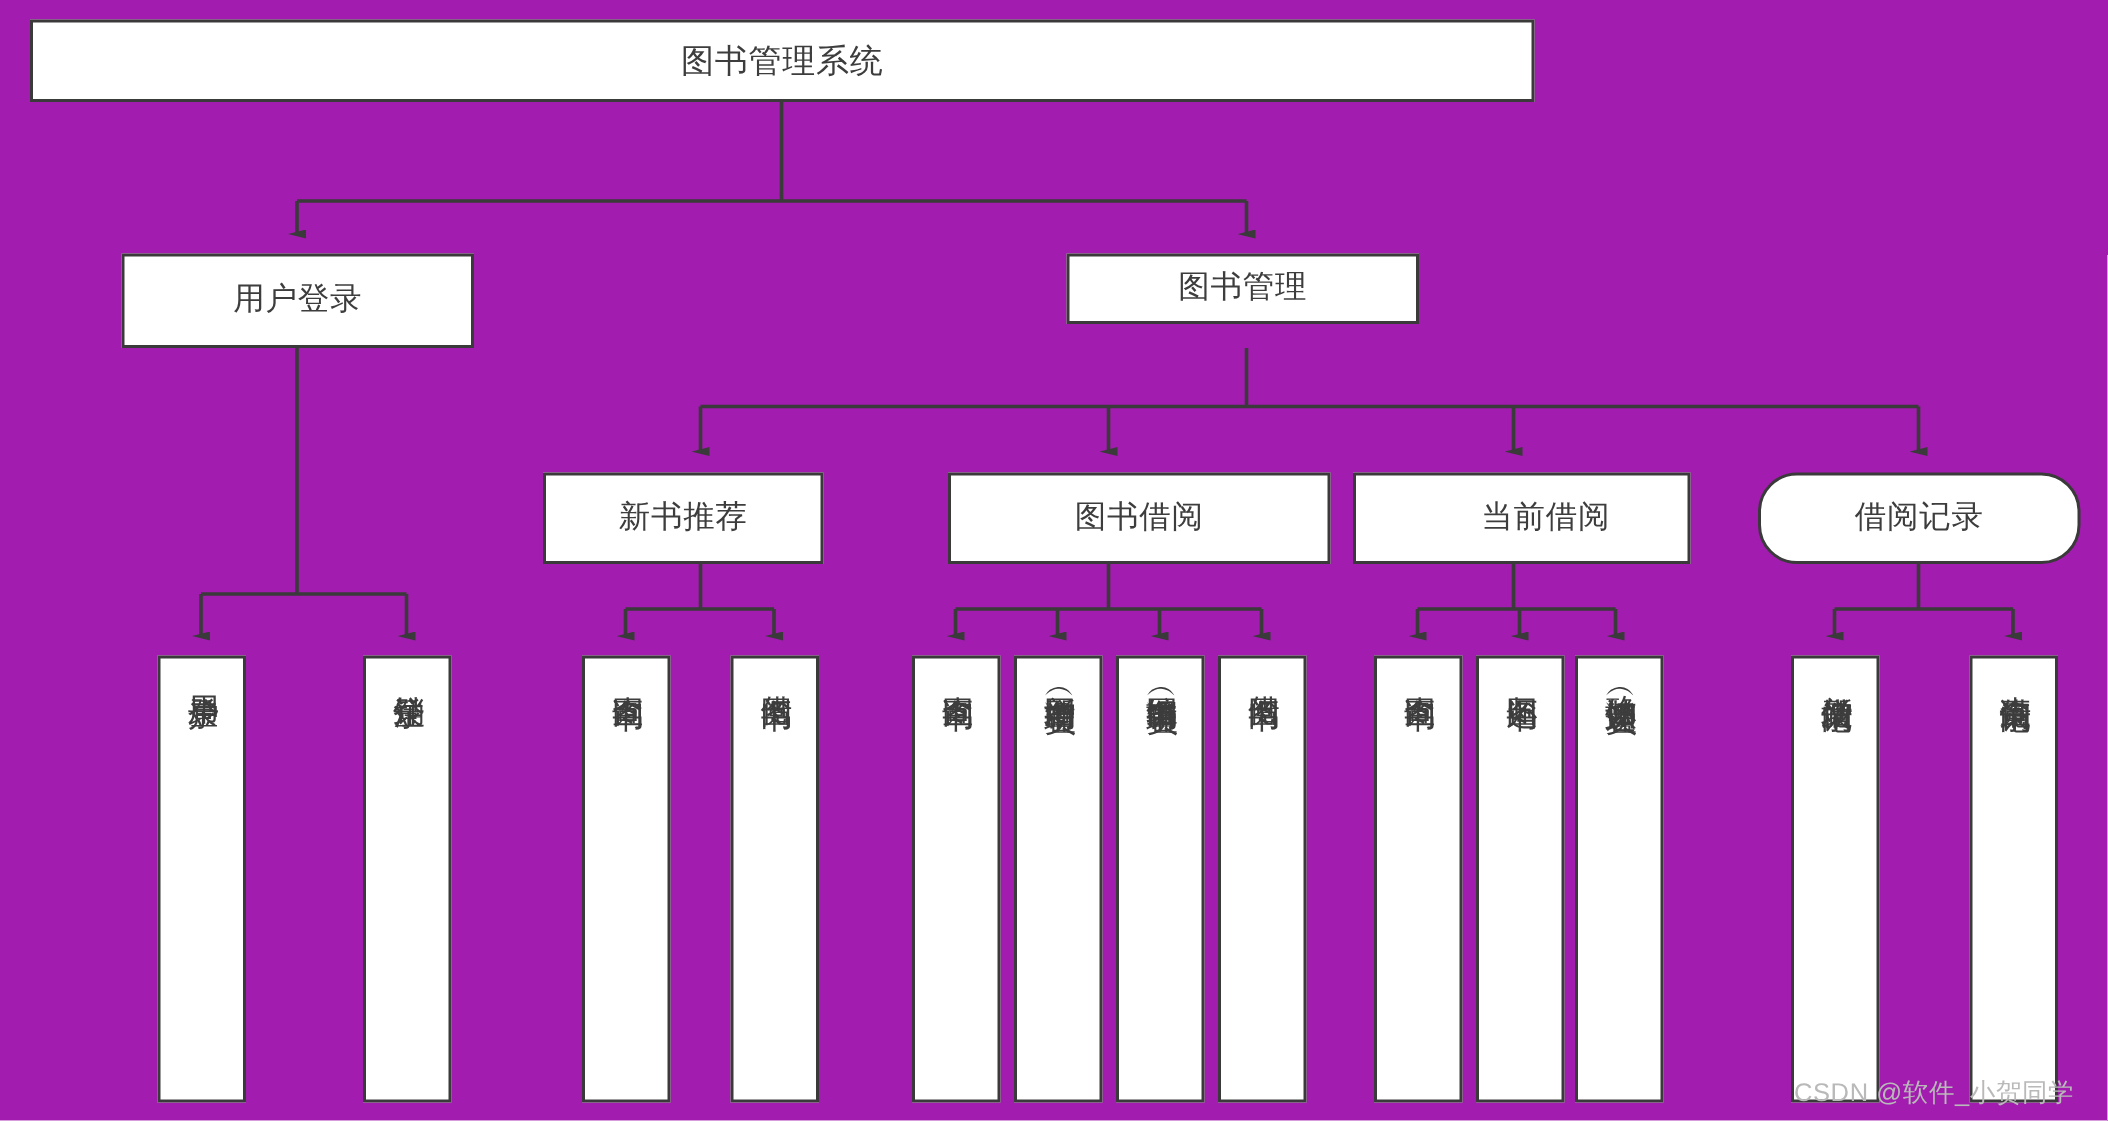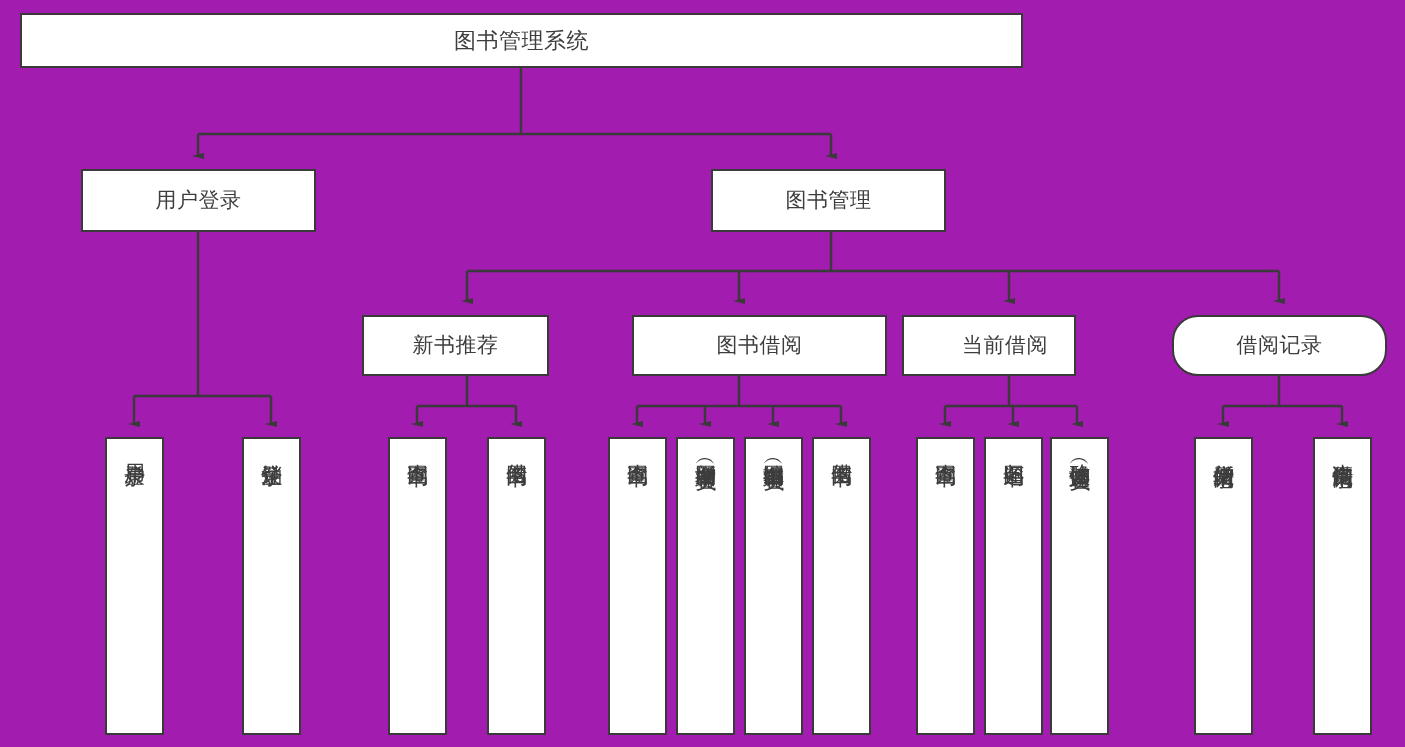--- a/index.html
+++ b/index.html
@@ -122,31 +122,31 @@
     </g>
   </svg>
 
   <div class="node root" style="left:20px; top:13px; width:1003px; height:55px;">
     <span class="label">图书管理系统</span>
   </div>
 
   <div class="node" style="left:81px; top:169px; width:235px; height:63px;">
     <span class="label">用户登录</span>
   </div>
-  <div class="node" style="left:711px; top:169px; width:235px; height:63px;">
+  <div class="node" style="left:711px; top:169px; width:235px; height:47px;">
     <span class="label">图书管理</span>
   </div>
 
   <div class="node" style="left:362px; top:315px; width:187px; height:61px;">
     <span class="label">新书推荐</span>
   </div>
   <div class="node" style="left:632px; top:315px; width:255px; height:61px;align-items:center;">
     <span class="label">图书借阅</span>
   </div>
-  <div class="node" style="left:902px; top:315px; width:174px; height:61px;padding-left:32px;">
+  <div class="node" style="left:902px; top:315px; width:225px; height:61px;padding-left:32px;">
     <span class="label">当前借阅</span>
   </div>
   <div class="node" style="left:1172px; top:315px; width:215px; height:61px;border-radius:26px;">
     <span class="label">借阅记录</span>
   </div>
 
   <div class="node leaf" style="left:105px; top:437px; width:59px; height:298px;">
     <span class="label">用户登录</span>
   </div>
   <div class="node leaf" style="left:242px; top:437px; width:59px; height:298px;">
@@ -183,14 +183,15 @@
     <span class="label">确认归还（管理员）</span>
   </div>
 
   <div class="node leaf" style="left:1194px; top:437px; width:59px; height:298px;">
     <span class="label">新增借阅记录</span>
   </div>
   <div class="node leaf" style="left:1313px; top:437px; width:59px; height:298px;">
     <span class="label">查询借阅记录</span>
   </div>
 
+  <div class="watermark">CSDN @软件_小贺同学</div>
 
 </div>
 
 </body></html>

